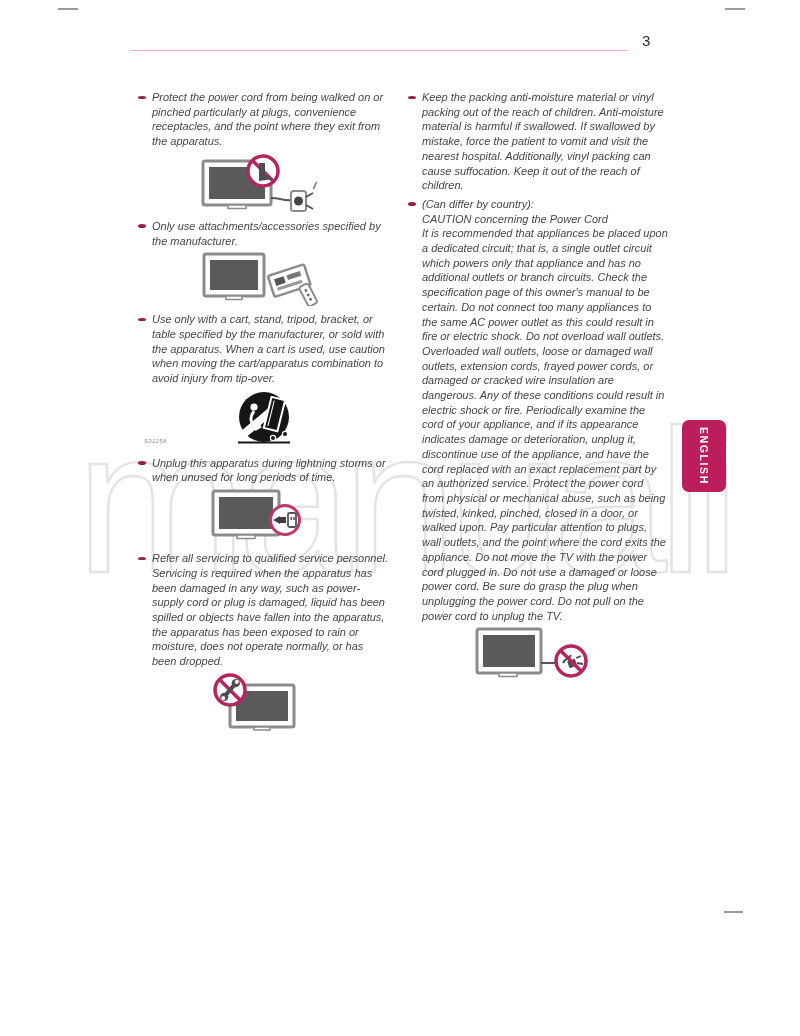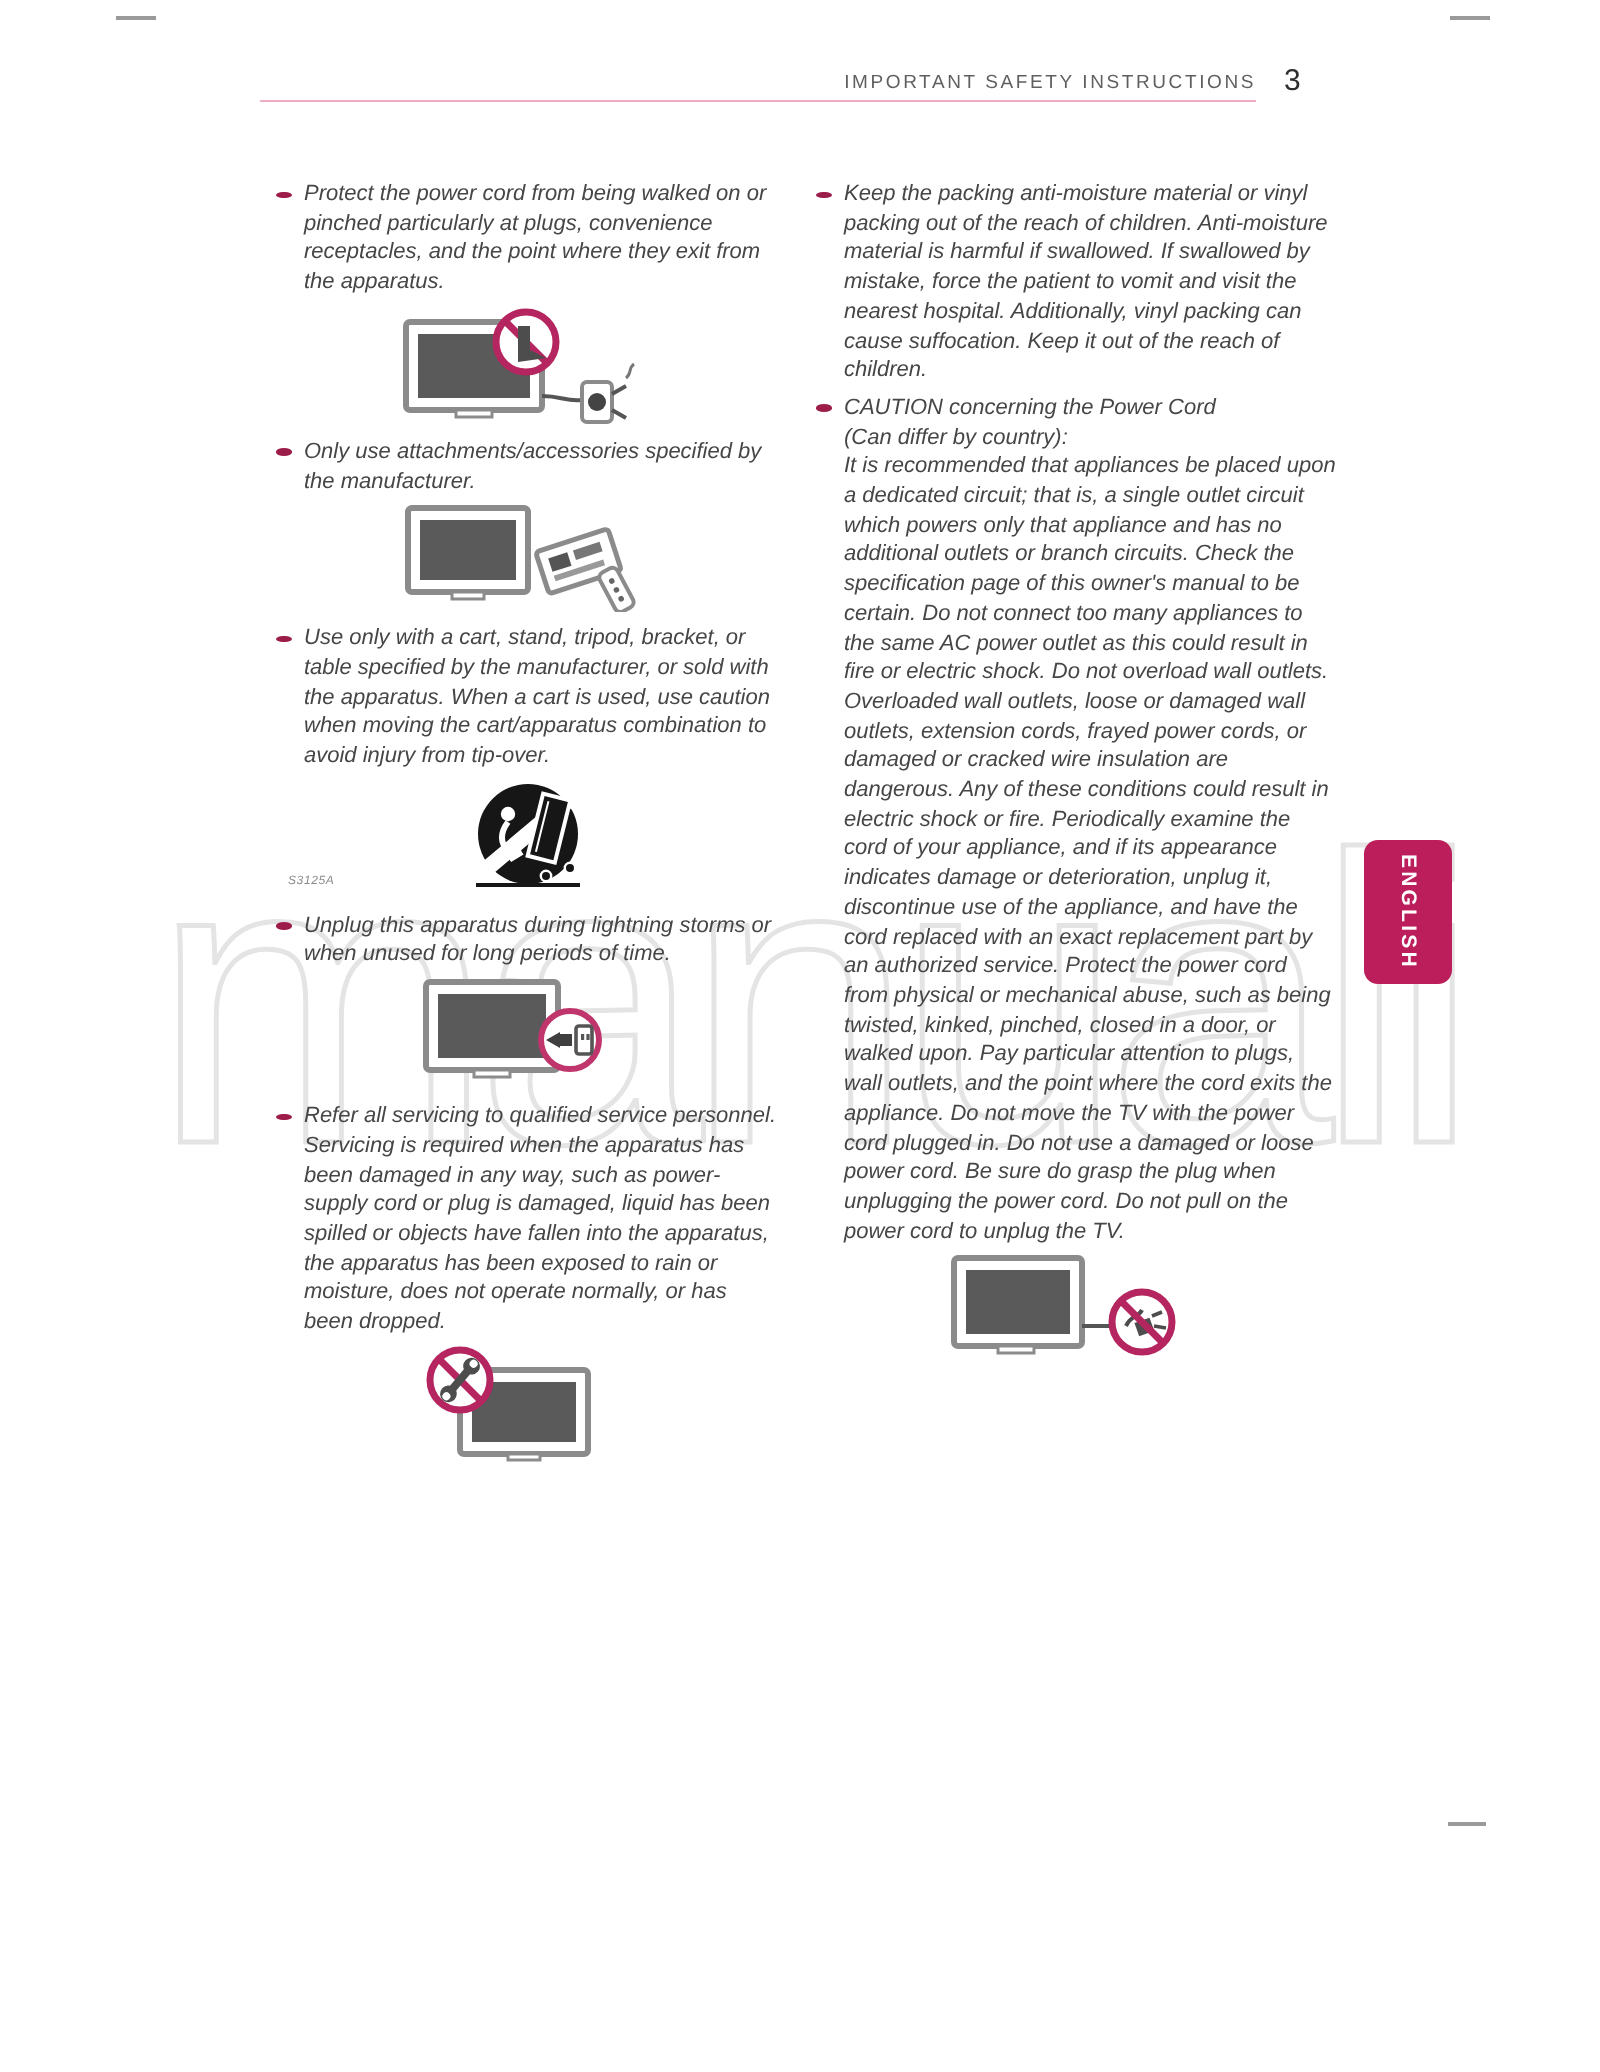--- a/index.html
+++ b/index.html
@@ -61,21 +61,20 @@
 <body>
 
 <div class="page">
 
   <div class="cropmark cm-tl"></div>
   <div class="cropmark cm-tr"></div>
   <div class="cropmark cm-br"></div>
 
   <div class="watermark">manuali</div>
 
-  <div class="header-title">IMPORTANT SAFETY INSTRUCTIONS</div>
   <div class="header-page">3</div>
   <div class="header-rule"></div>
 
   <div class="col col-left">
 
     <div class="bullet">
       <span class="marker"></span>
       <div class="btext">Protect the power cord from being walked on or pinched particularly at plugs, convenience receptacles, and the point where they exit from the apparatus.</div>
     </div>
     <div class="illus">
@@ -184,22 +183,22 @@
   <div class="col col-right">
 
     <div class="bullet">
       <span class="marker"></span>
       <div class="btext">Keep the packing anti-moisture material or vinyl packing out of the reach of children. Anti-moisture material is harmful if swallowed. If swallowed by mistake, force the patient to vomit and visit the nearest hospital. Additionally, vinyl packing can cause suffocation. Keep it out of the reach of children.</div>
     </div>
 
     <div class="bullet">
       <span class="marker"></span>
       <div class="btext">
+        <span class="bline">(Can differ by country):</span>
         <span class="bline">CAUTION concerning the Power Cord</span>
-        <span class="bline">(Can differ by country):</span>
         <span class="bline">It is recommended that appliances be placed upon a dedicated circuit; that is, a single outlet circuit which powers only that appliance and has no additional outlets or branch circuits. Check the specification page of this owner's manual to be certain. Do not connect too many appliances to the same AC power outlet as this could result in fire or electric shock. Do not overload wall outlets. Overloaded wall outlets, loose or damaged wall outlets, extension cords, frayed power cords, or damaged or cracked wire insulation are dangerous. Any of these conditions could result in electric shock or fire. Periodically examine the cord of your appliance, and if its appearance indicates damage or deterioration, unplug it, discontinue use of the appliance, and have the cord replaced with an exact replacement part by an authorized service. Protect the power cord from physical or mechanical abuse, such as being twisted, kinked, pinched, closed in a door, or walked upon. Pay particular attention to plugs, wall outlets, and the point where the cord exits the appliance. Do not move the TV with the power cord plugged in. Do not use a damaged or loose power cord. Be sure do grasp the plug when unplugging the power cord. Do not pull on the power cord to unplug the TV.</span>
       </div>
     </div>
     <div class="illus">
       <svg width="126" height="56" viewBox="0 0 126 56">
         <rect x="2" y="2" width="64" height="44" rx="2" fill="#fff" stroke="#8b8b8b" stroke-width="3"></rect>
         <rect x="8" y="8" width="52" height="32" fill="#5a5a5a"></rect>
         <rect x="24" y="46" width="18" height="3.5" fill="#fff" stroke="#8b8b8b" stroke-width="1.5"></rect>
         <path d="M66 36 L 82 36" stroke="#555" stroke-width="2"></path>
         <circle cx="96" cy="34" r="15" fill="#fff" stroke="#b5255f" stroke-width="3.5"></circle>

